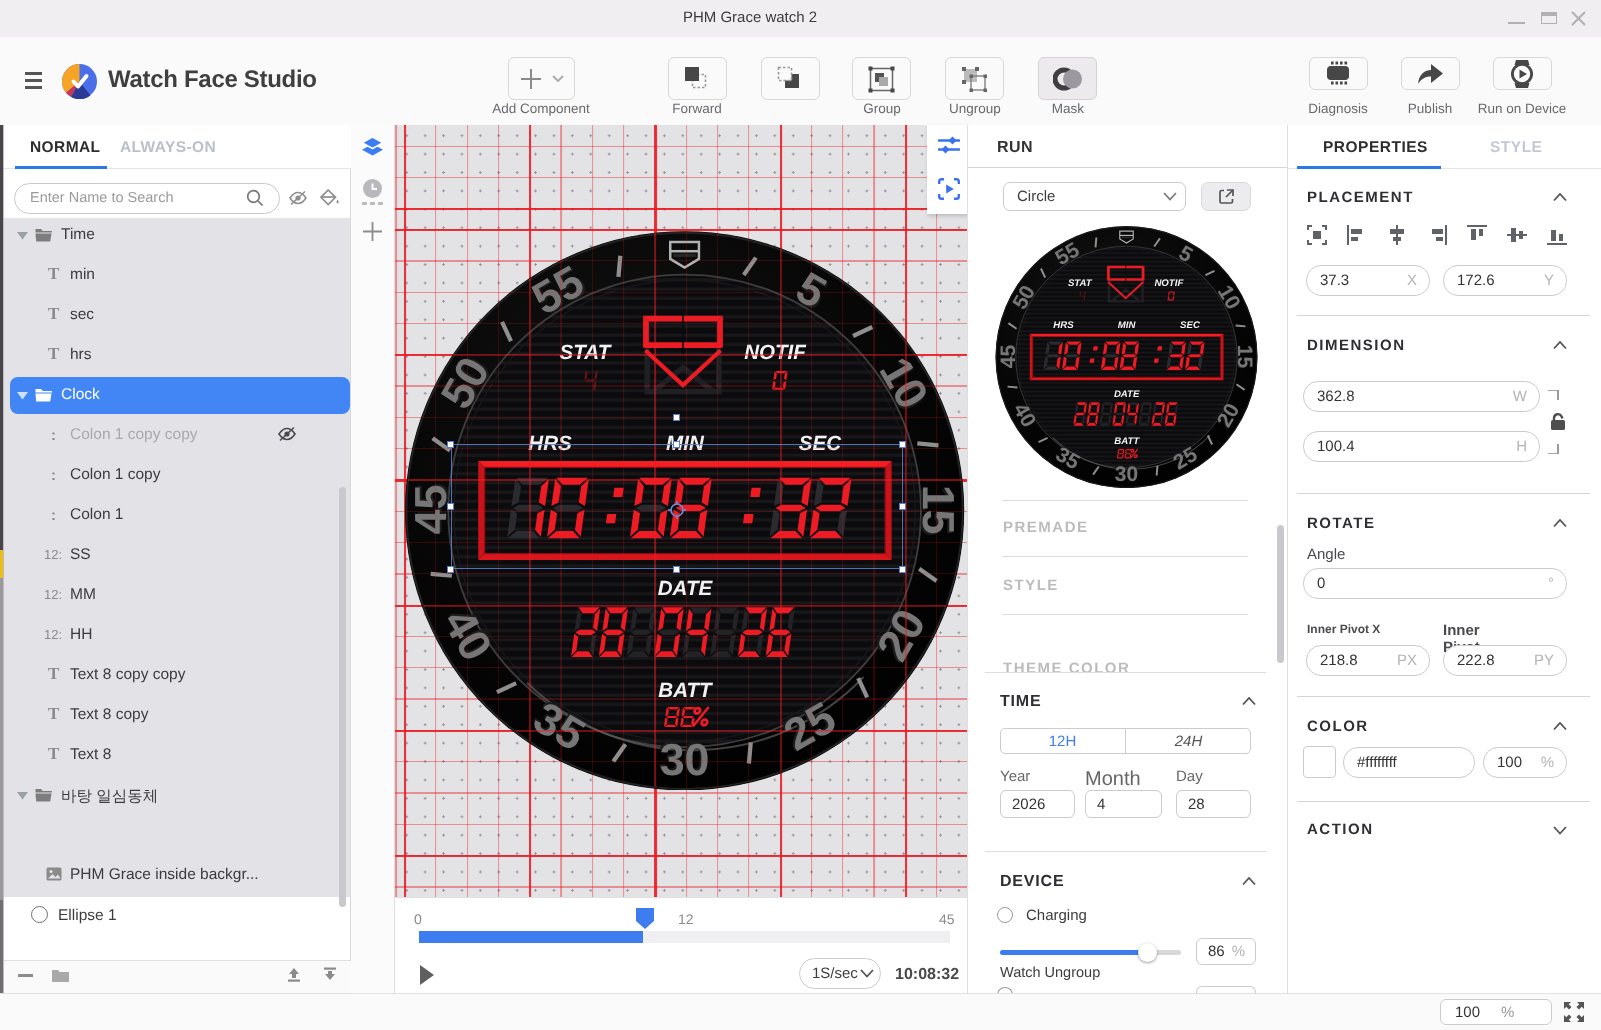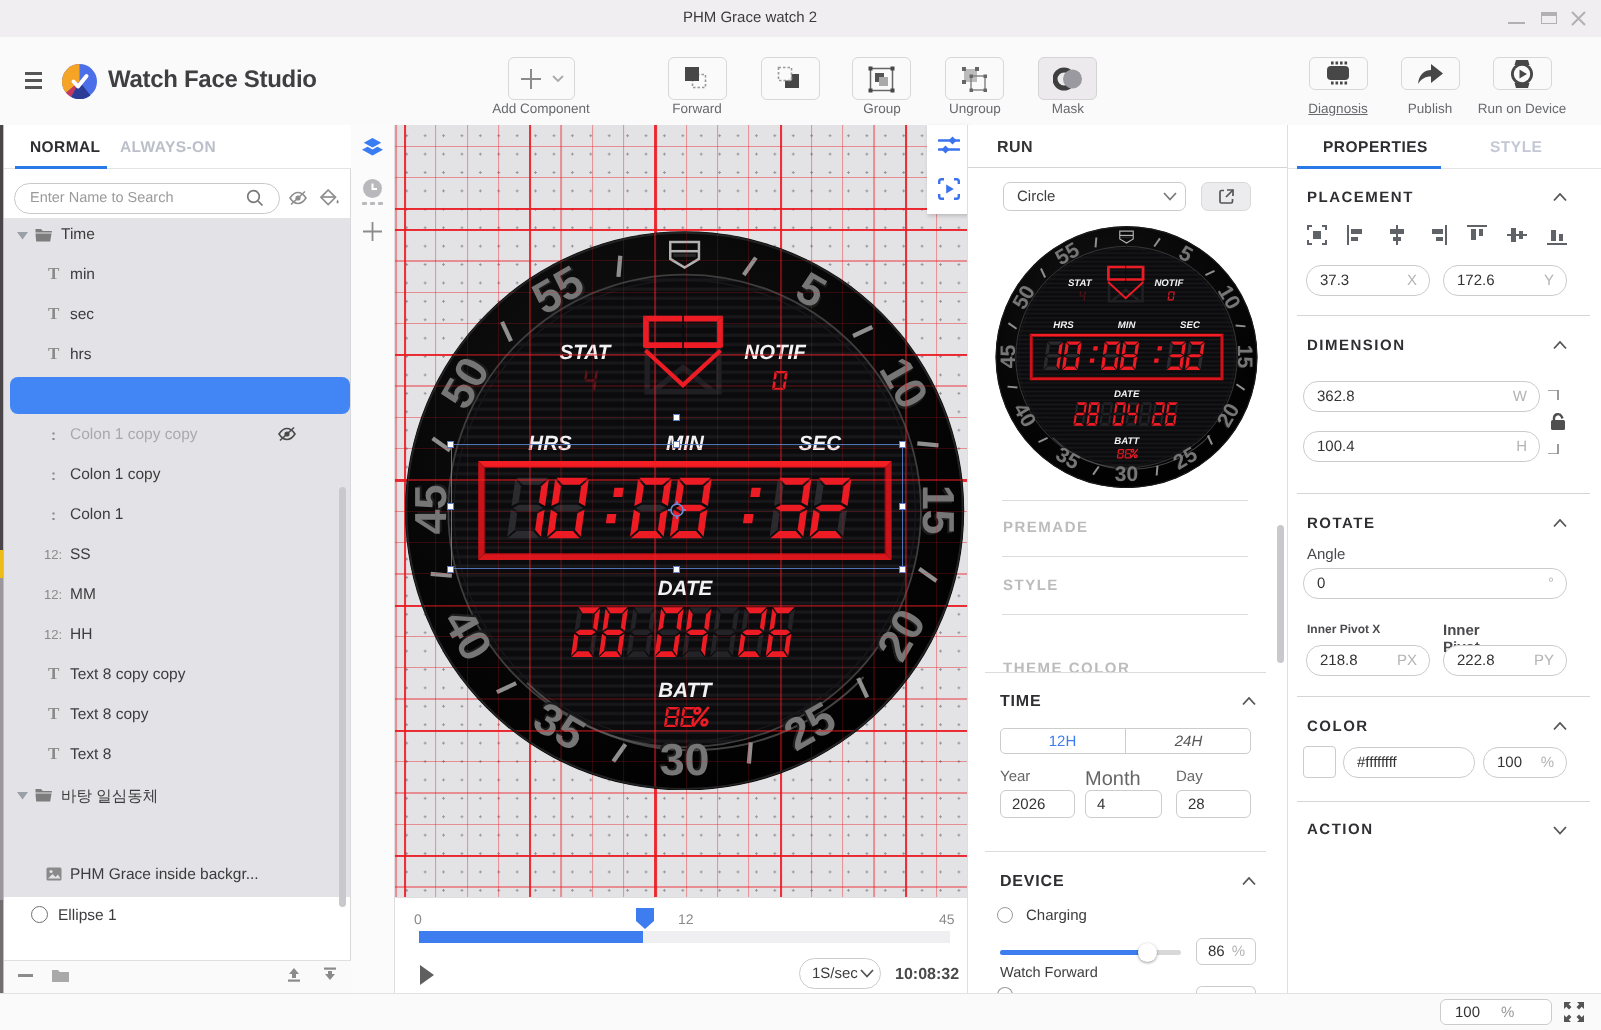--- a/index.html
+++ b/index.html
@@ -150,21 +150,21 @@
         <rect x="8" y="0.5" width="2.6" height="3"></rect>
         <rect x="12.5" y="0.5" width="2.6" height="3"></rect>
         <rect x="17" y="0.5" width="2.6" height="3"></rect>
         <rect x="21.5" y="0.5" width="2.6" height="3"></rect>
 <rect x="8" y="20.5" width="2.6" height="3"></rect>
         <rect x="12.5" y="20.5" width="2.6" height="3"></rect>
         <rect x="17" y="20.5" width="2.6" height="3"></rect>
         <rect x="21.5" y="20.5" width="2.6" height="3"></rect>
       </g>
 </svg>
-<div class="tlabel abs" style="left:1278px;text-decoration:underline;">Diagnosis</div>
+<div class="tlabel abs" style="left:1278px;">Diagnosis</div>
 
 <div class="tbtn abs" style="left:1401px;height:33px;"></div>
 <svg class="abs" style="left:1416px;top:61px" width="28" height="25" viewBox="0 0 28 25">
 <path d="M2 23 C3 13 9 9 15 9 V3 L27 12.5 L15 22 V15.5 C9 15.5 5 18 2 23 Z" fill="#474747"></path>
 </svg>
 <div class="tlabel abs" style="left:1370px;">Publish</div>
 
 <div class="tbtn abs" style="left:1493px;height:33px;"></div>
 <svg class="abs" style="left:1509px;top:60px" width="26" height="28" viewBox="0 0 26 28">
 <path d="M7 0 h12 l1.5 5 h-15 z" fill="#474747"></path>
@@ -216,20 +216,30 @@
       </div>
       <div class="trow abs" style="top:80px;">
         <div class="ticon" style="left:44px;top:9px;font-family:'Liberation Serif',serif;font-size:17px;font-weight:bold;color:#8a8a8a;">T</div>
         <span class="txt" style="left:66px;">sec</span>
       </div>
       <div class="trow abs" style="top:120px;">
         <div class="ticon" style="left:44px;top:9px;font-family:'Liberation Serif',serif;font-size:17px;font-weight:bold;color:#8a8a8a;">T</div>
         <span class="txt" style="left:66px;">hrs</span>
       </div>
       <div class="abs" style="left:6px;top:162px;width:340px;height:37px;background:#4286f5;border-radius:8px;"></div>
+      <div class="trow abs" style="top:160px;">
+        <svg class="ticon" style="left:13px;top:17px" width="11" height="8">
+          <path d="M0 0 H11 L5.5 7.5 Z" fill="#cfe0fb"></path>
+        </svg>
+        <svg class="ticon" style="left:31px;top:13px" width="17" height="14" viewBox="0 0 17 14">
+          <path d="M0.5 1 h5.5 l1.8 2 H16.5 a0.8 0.8 0 0 1 0.5 0.8 V4.6 H0.5 z" fill="#ffffff"></path>
+          <path d="M0.5 5.6 H16.5 L15.2 13.5 H1.2 Z" fill="#ffffff"></path>
+        </svg>
+        <span class="txt" style="left:57px;color:#fff;">Clock</span>
+      </div>
       <div class="trow abs" style="top:200px;">
         <div class="ticon" style="left:47px;top:12px;font-size:15px;font-weight:bold;color:#8a8a8a;">:</div>
         <span class="txt" style="left:66px;color:#a9a9ad;">Colon 1 copy copy</span>
         <svg class="abs" style="left:273px;top:11px" width="20" height="16" viewBox="0 0 20 16">
           <path d="M2 8 C5 3.5 8 2.5 10 2.5 C12 2.5 15 3.5 18 8 C15 12.5 12 13.5 10 13.5 C8 13.5 5 12.5 2 8 Z" fill="none" stroke="#4a4a4a" stroke-width="1.6"></path>
           <circle cx="10" cy="8" r="2.6" fill="#4a4a4a"></circle>
           <line x1="3" y1="14.5" x2="17" y2="1.5" stroke="#4a4a4a" stroke-width="1.6"></line>
         </svg>
       </div>
       <div class="trow abs" style="top:240px;">
@@ -1047,21 +1057,21 @@
 <div class="abs" style="left:997px;top:907px;width:16px;height:16px;border:1.8px solid #9a9a9a;border-radius:50%;"></div>
 <div class="abs" style="left:1026px;top:907px;font-size:15px;color:#3d3d3d;">Charging</div>
 
 <div class="abs" style="left:1000px;top:950px;width:181px;height:5px;border-radius:3px;background:#d8d8d8;"></div>
 <div class="abs" style="left:1000px;top:950px;width:147px;height:5px;border-radius:3px;background:#3e7df0;"></div>
 <div class="abs" style="left:1138px;top:943px;width:19px;height:19px;border-radius:50%;background:#fff;box-shadow:0 1px 3px rgba(0,0,0,.4);"></div>
 <div class="ipt abs" style="left:1196px;top:938px;width:60px;height:27px;">
       <span style="position:absolute;left:11px;top:4px;">86</span>
       <span style="position:absolute;right:10px;top:4px;color:#b4b4b4;">%</span>
     </div>
-<div class="abs" style="left:1000px;top:965px;font-size:14.5px;color:#3d3d3d;">Watch Forward</div>
+<div class="abs" style="left:1000px;top:965px;font-size:14.5px;color:#3d3d3d;">Watch Ungroup</div>
 <div class="abs" style="left:997px;top:987px;width:16px;height:12px;border:1.8px solid #9a9a9a;border-radius:8px 8px 0 0;border-bottom:none;"></div>
 <div class="ipt abs" style="left:1196px;top:986px;width:60px;height:7px;border-bottom:none;border-radius:6px 6px 0 0;"></div>
 <div class="abs" style="left:1277px;top:525px;width:7px;height:138px;background:#c9c9cd;border-radius:4px;"></div>
 
 <div id="rightpanel" class="abs"></div>
 <div class="abs" style="left:1323px;top:139px;font-size:15.5px;font-weight:bold;color:#2e2e30;letter-spacing:0.5px;">PROPERTIES</div>
     <div class="abs" style="left:1490px;top:139px;font-size:15.5px;font-weight:bold;color:#c3c8d4;letter-spacing:0.5px;">STYLE</div>
     <div class="abs" style="left:1288px;top:125px;width:313px;height:44px;border-bottom:1px solid #e4e4e4;"></div>
     <div class="abs" style="left:1297px;top:166px;width:144px;height:3px;background:#2979e8;"></div>
     <div class="phead abs" style="left:1307px;top:189px;">PLACEMENT</div>

